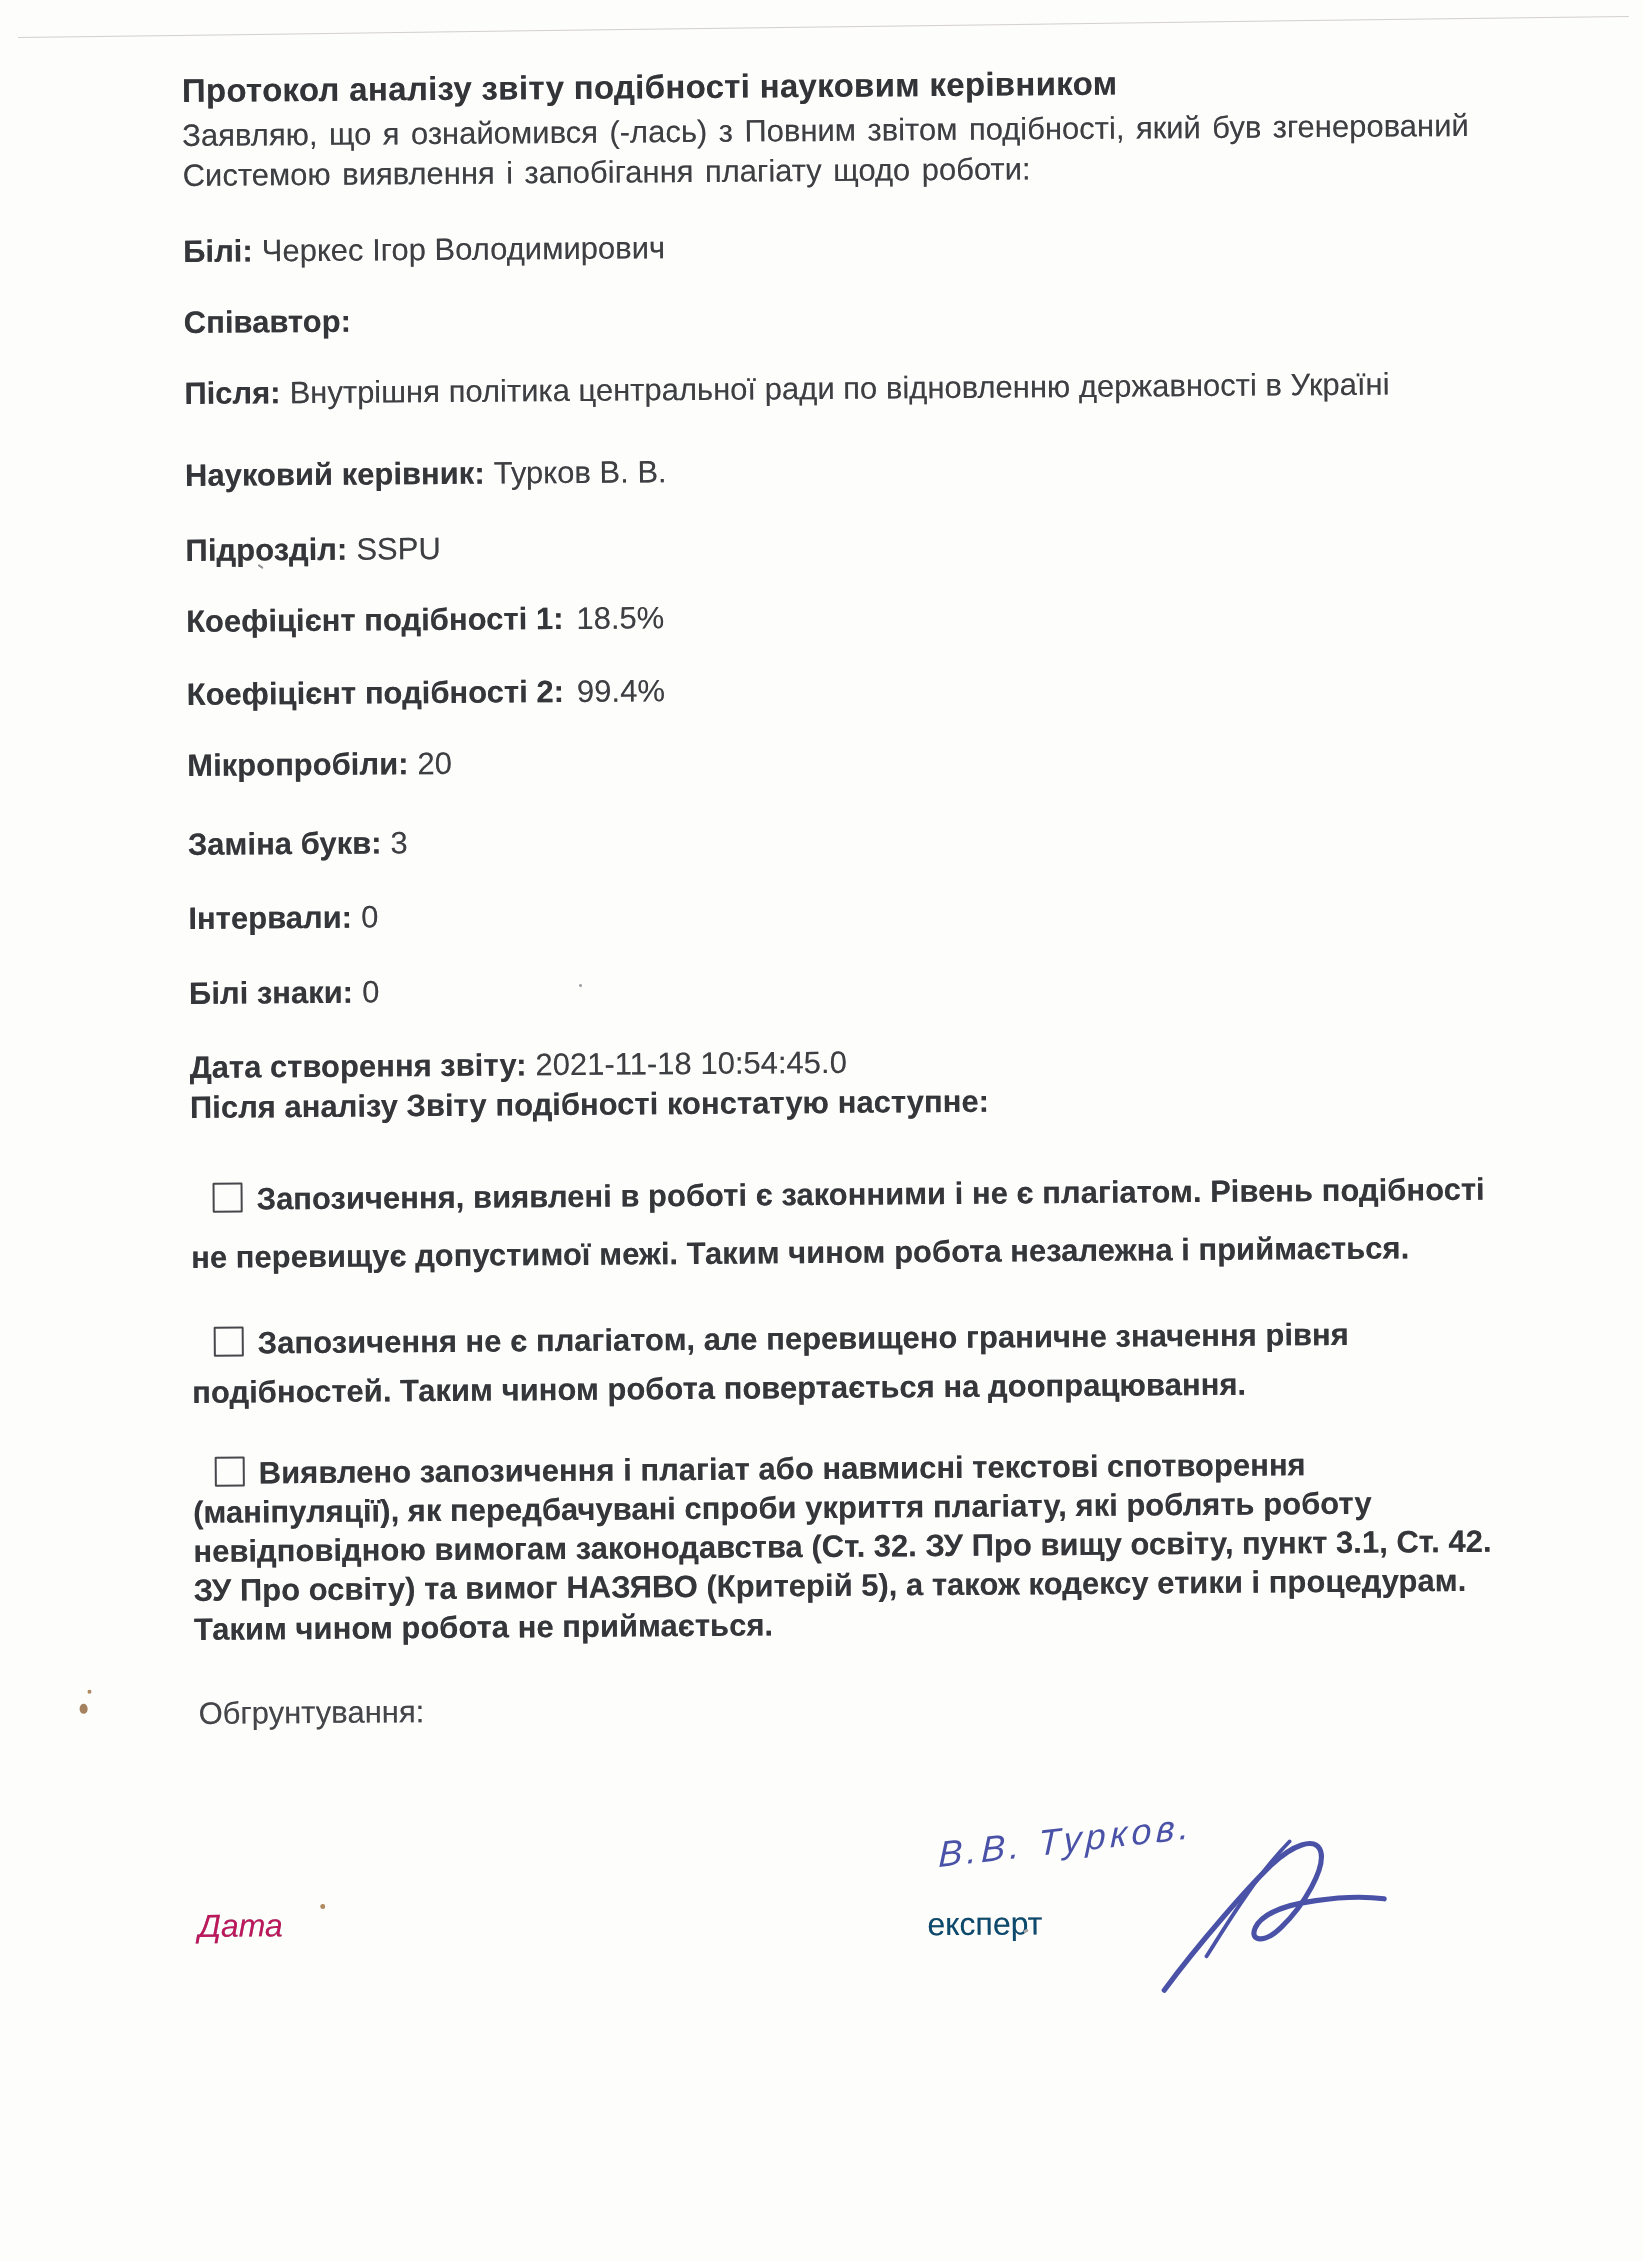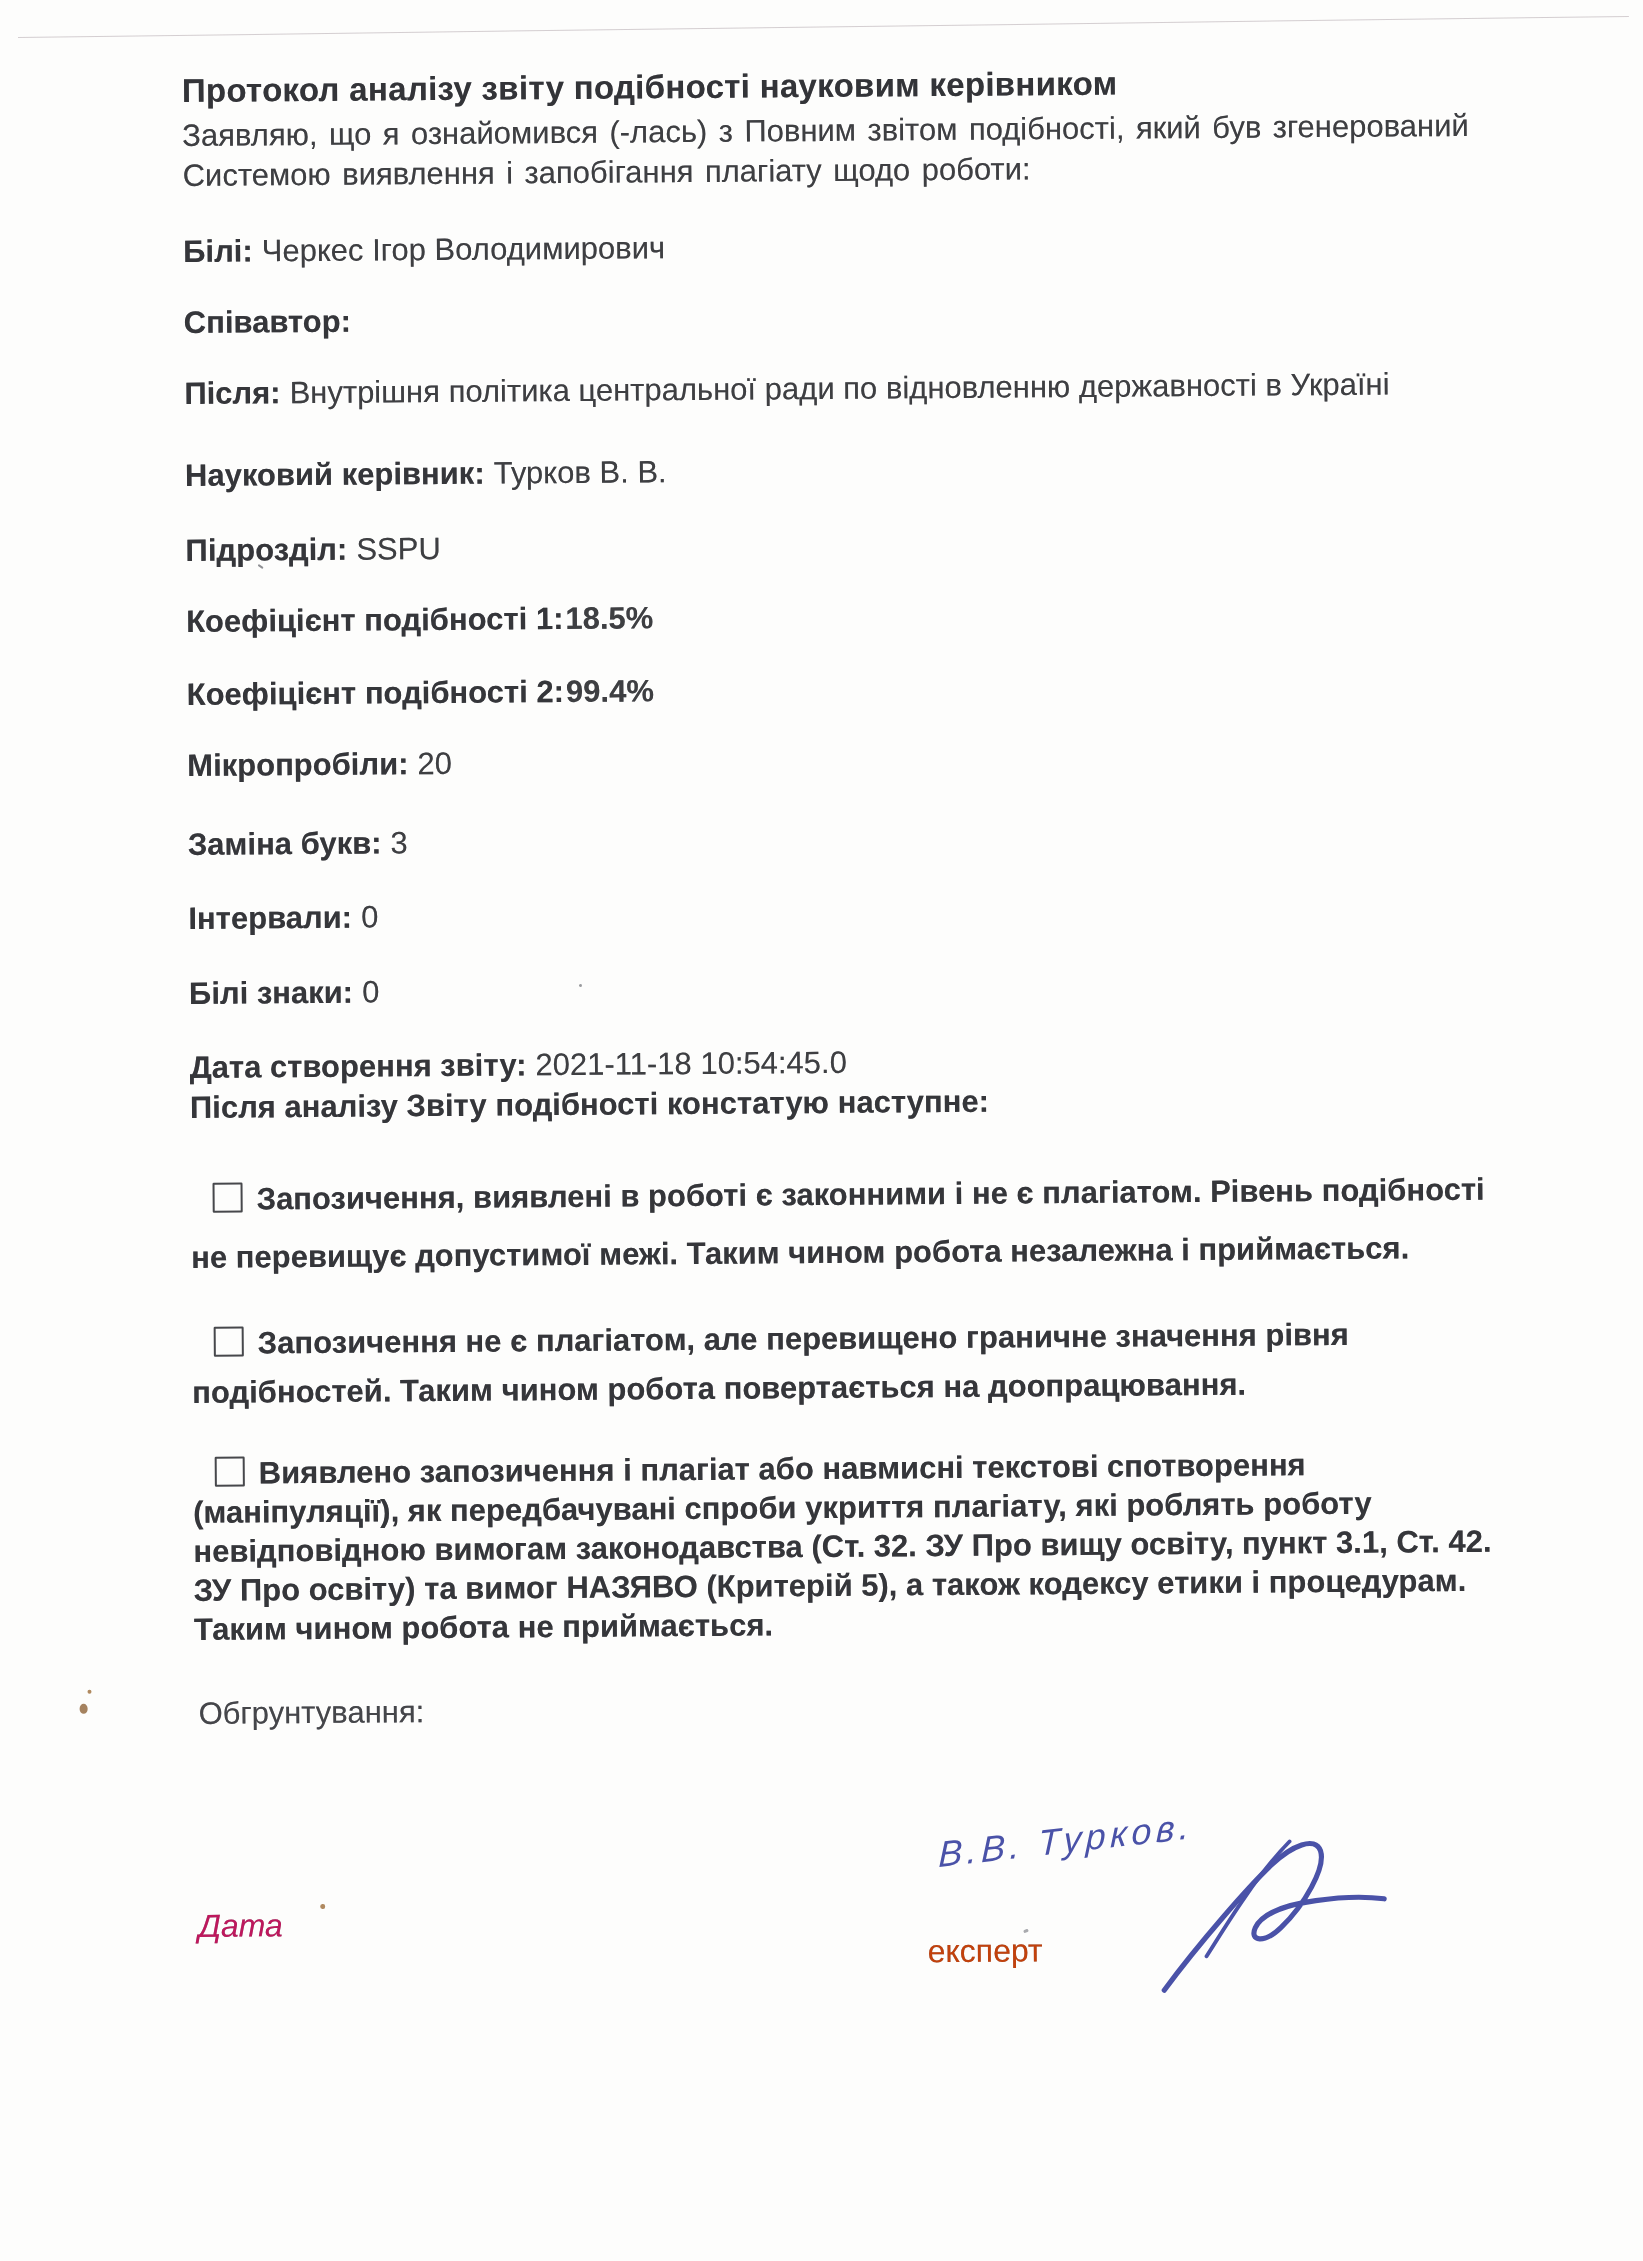--- a/index.html
+++ b/index.html
@@ -30,21 +30,21 @@
   .b{font-weight:bold;color:#35363a;}
   .title{
     font-size:33px;line-height:40px;font-weight:bold;color:#333438;
     margin:0;letter-spacing:0.3px;
   }
   .intro{
     margin:5.2px 0 0 0;white-space:pre-line;word-spacing:.09em;
   }
   .field{margin-top:31px;}
   .field .value{margin-left:9px;}
-  .field.tight .value{margin-left:2px;font-weight:bold;}
+  .field.tight .value{margin-left:13px;}
   .mt56{margin-top:36px;} .mt65{margin-top:42px;} .mt55{margin-top:35px;}
   .mt51{margin-top:33px;} .mt61{margin-top:39px;} .mt52{margin-top:34px;}
   .mt54{margin-top:35px;}
   .statement{margin:0;font-weight:bold;color:#35363a;}
   .cb-para{white-space:pre-line;font-weight:bold;color:#35363a;margin:0;}
   .cb-para.p1{margin-top:43px;line-height:58px;}
   .cb-para.p2{margin-top:32px;line-height:49px;}
   .cb-para.p3{margin-top:37px;line-height:39px;}
   .cb{
     display:inline-block;width:26px;height:26px;
@@ -52,23 +52,22 @@
     margin:0 14px 0 22px;vertical-align:-2.6px;
   }
   .justification{margin:45px 0 0 3.9px;color:#45464a;font-weight:normal;}
   .footer-date{
     position:absolute;left:193px;top:1903px;
     font-size:32px;font-style:italic;color:#be185d;
     text-shadow:0 0 0.6px rgba(70,70,78,.5);
   }
   .footer-expert{
     position:absolute;left:922px;top:1907px;
-    font-size:32px;color:#c2410c;
+    font-size:32px;color:#0c4a6e;
     text-shadow:0 0 0.6px rgba(70,70,78,.5);
-    margin-top:27px;
   }
   .sig-name{
     position:absolute;left:933px;top:1835px;
     font-size:36px;font-style:italic;letter-spacing:4.5px;
     color:#4a52a8;
     transform:rotate(-6deg) skewX(-8deg);transform-origin:left bottom;
     white-space:nowrap;
   }
   .sig-flourish{position:absolute;left:890px;top:1798px;}
   .speck{position:absolute;border-radius:50%;}

